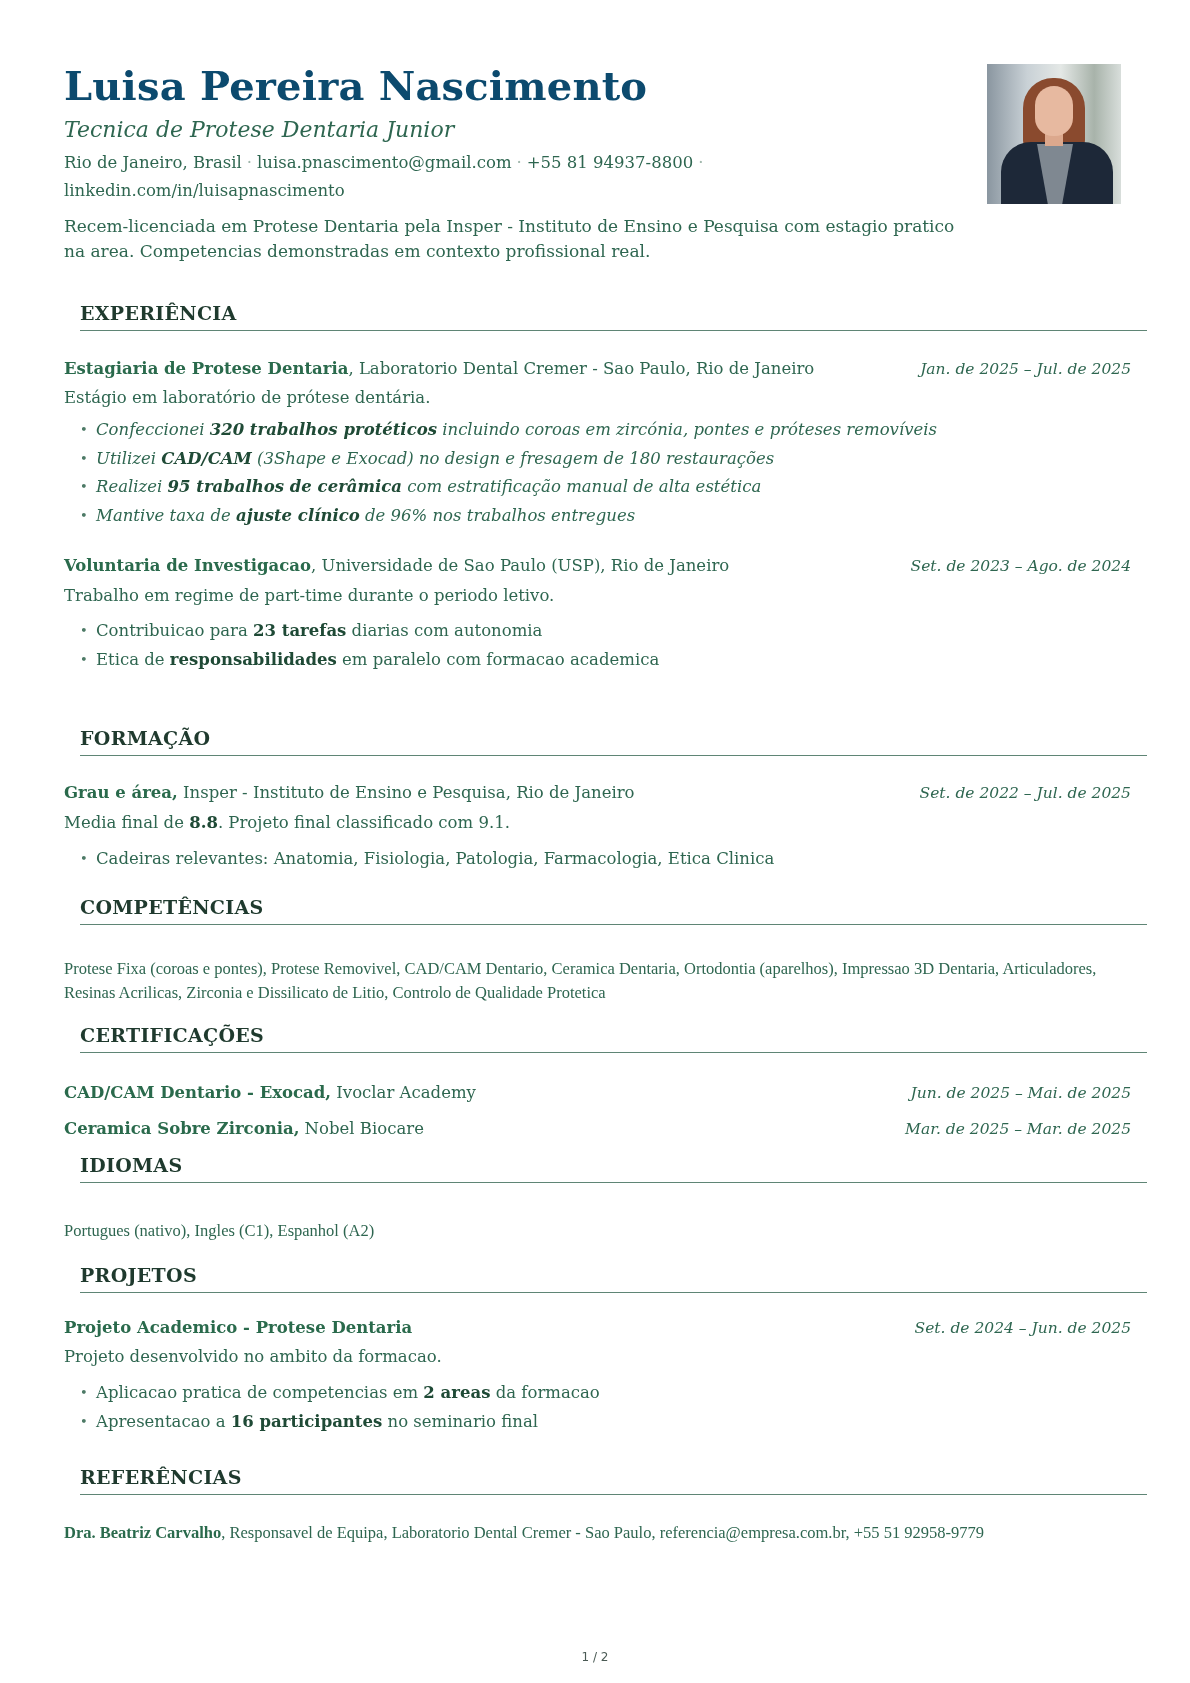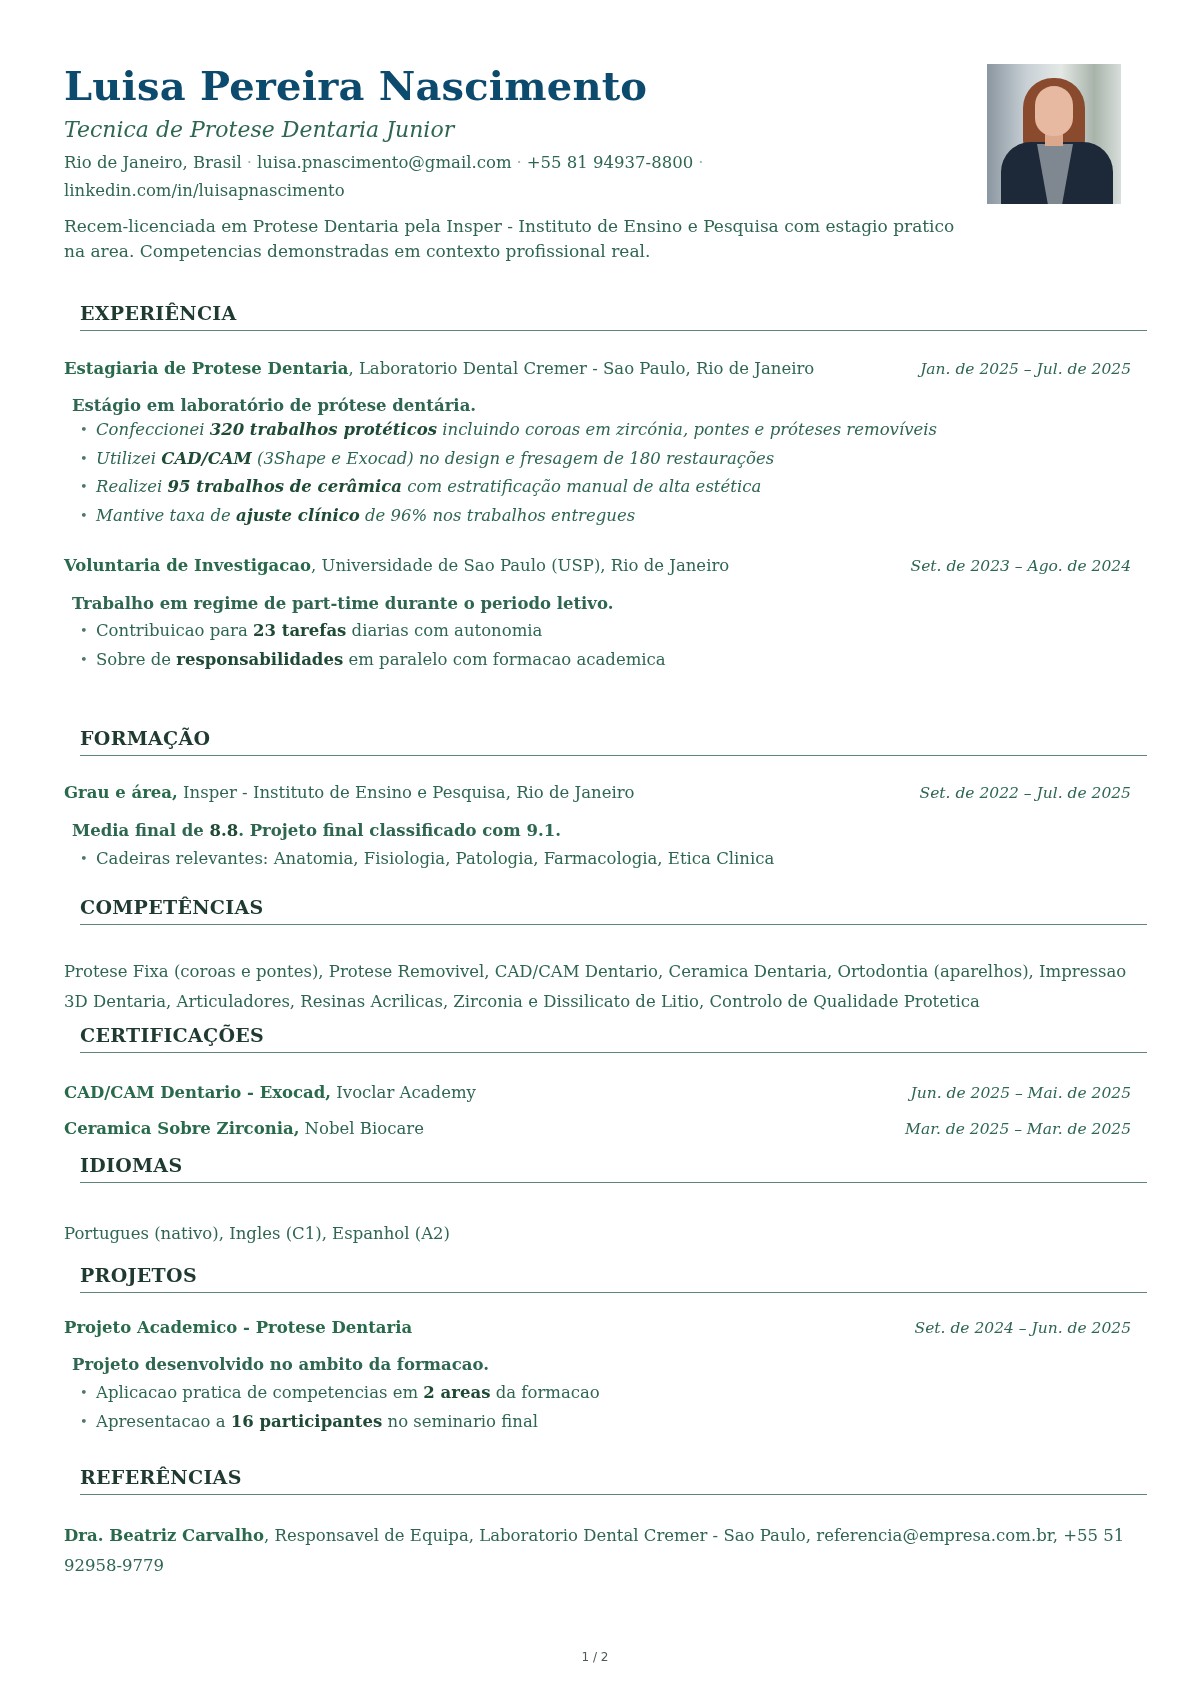--- a/index.html
+++ b/index.html
@@ -18,26 +18,26 @@
   .photo .neck { position: absolute; left: 58px; top: 66px; width: 18px; height: 16px; background: #dca88d; }
   .photo .jacket { position: absolute; left: 14px; top: 78px; width: 112px; height: 70px; border-radius: 30px 30px 0 0; background: #1d2838; }
   .photo .jacket-inner { position: absolute; left: 50px; top: 80px; width: 36px; height: 60px; background: #7f8891; clip-path: polygon(0 0,100% 0,70% 100%,30% 100%); }
   .summary { position: absolute; top: 214px; left: 0; width: 900px; font-size: 17px; line-height: 25px; color: #2e6650; margin: 0; }
 
   .section-title { position: absolute; left: 16px; width: 1067px; font-size: 19px; font-weight: bold; color: #1f3a2e;
                    padding-bottom: 6px; border-bottom: 1.5px solid #5f8575; margin: 0; letter-spacing: 0.3px; }
   .row { position: absolute; left: 0; width: 1067px; font-size: 16.5px; line-height: 24px; color: #2e6650; }
   .row .title { font-weight: bold; color: #2a6a4c; }
   .row .date { position: absolute; right: 0; top: 0; font-style: italic; font-size: 15.5px; color: #2e6650; }
-  .desc { position: absolute; left: 0; font-size: 16.5px; line-height: 24px; color: #2e6650; margin: 8px; font-weight: bold; }
+  .desc { position: absolute; left: 0; font-size: 16.5px; line-height: 24px; color: #2e6650; margin: 0; }
   ul.bullets { position: absolute; left: 16px; margin: 0; padding: 0; list-style: none; width: 1040px; }
   ul.bullets li { font-size: 16.5px; line-height: 28.5px; color: #2e6650; position: relative; padding-left: 16px; }
   ul.bullets li::before { content: "•"; position: absolute; left: 0; top: 0; color: #4d7a66; font-size: 13px; }
   ul.bullets li b { color: #1f4a36; }
-  .para { position: absolute; left: 0; width: 1067px; font-size: 16.5px; line-height: 30px; color: #2e6650; margin: 0; }
+  .para { position: absolute; left: 0; width: 1067px; font-size: 16.5px; line-height: 24px; color: #2e6650; margin: 0; font-family: Liberation Serif, serif; }
   .para b { color: #2a6a4c; }
   .footer { position: absolute; top: 1650px; left: 0; width: 1190px; text-align: center; font-size: 12px; color: #4a5a54;
             font-family: "DejaVu Sans", sans-serif; }
 </style>
 </head>
 <body>
 
 <div class="page">
 
   <h1 class="name">Luisa Pereira Nascimento</h1>
@@ -72,21 +72,21 @@
     <li><span>Mantive taxa de </span><b>ajuste clínico</b><span> de 96% nos trabalhos entregues</span></li>
   </ul>
 
   <div class="row" style="top:554px;">
     <span class="title">Voluntaria de Investigacao</span><span>, Universidade de Sao Paulo (USP), Rio de Janeiro</span>
     <span class="date">Set. de 2023 – Ago. de 2024</span>
   </div>
   <p class="desc" style="top:584px;">Trabalho em regime de part-time durante o periodo letivo.</p>
   <ul class="bullets" style="top:617px;">
     <li><span>Contribuicao para </span><b>23 tarefas</b><span> diarias com autonomia</span></li>
-    <li><span>Sobre de </span><b>responsabilidades</b><span> em paralelo com formacao academica</span></li>
+    <li><span>Etica de </span><b>responsabilidades</b><span> em paralelo com formacao academica</span></li>
   </ul>
 
   <h2 class="section-title" style="top:727px;">FORMAÇÃO</h2>
   <div class="row" style="top:781px;">
     <span class="title">Grau e área,</span><span> Insper - Instituto de Ensino e Pesquisa, Rio de Janeiro</span>
     <span class="date">Set. de 2022 – Jul. de 2025</span>
   </div>
   <p class="desc" style="top:811px;"><span>Media final de </span><b style="color:#1f4a36;">8.8</b><span>. Projeto final classificado com 9.1.</span></p>
   <ul class="bullets" style="top:845px;">
     <li><span>Cadeiras relevantes: Anatomia, Fisiologia, Patologia, Farmacologia, Etica Clinica</span></li>

